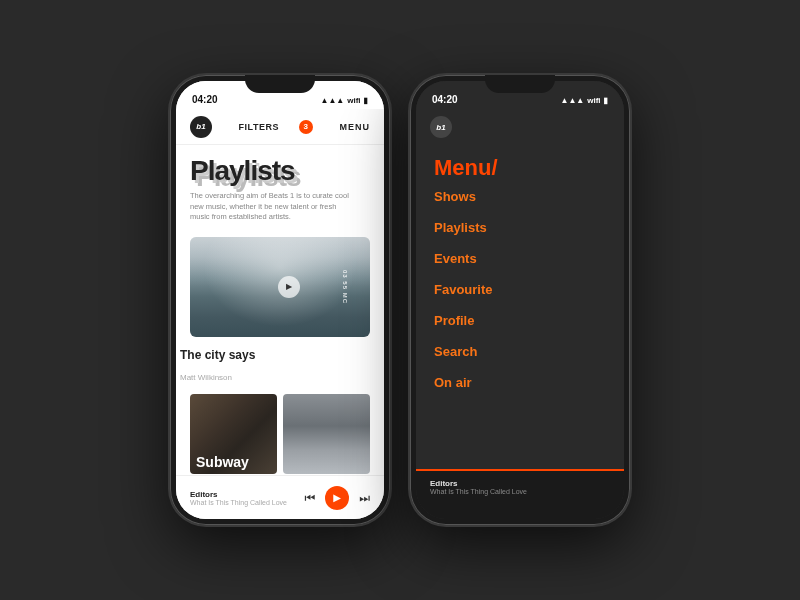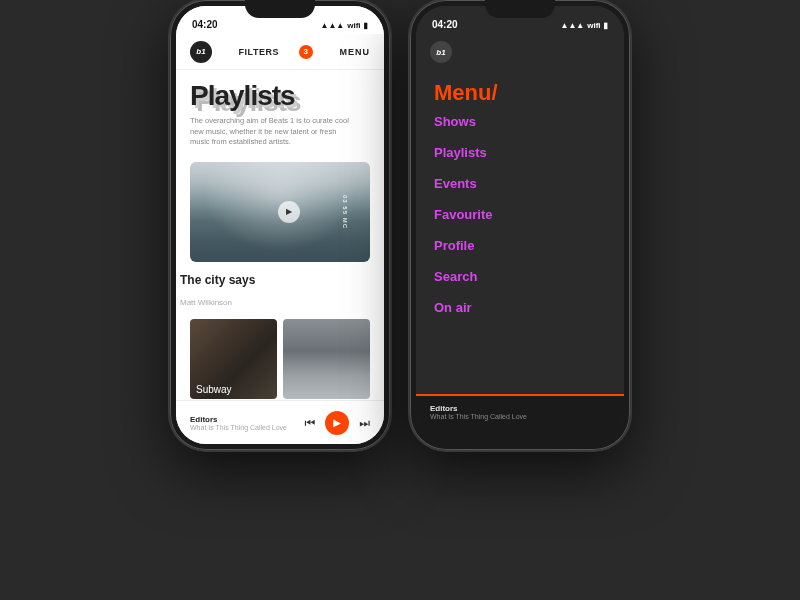--- a/index.html
+++ b/index.html
@@ -9,20 +9,21 @@
       background: #2a2a2a;
       display: flex;
       align-items: center;
       justify-content: center;
       font-family: -apple-system, BlinkMacSystemFont, 'Helvetica Neue', Arial, sans-serif;
       overflow: hidden;
     }
 
     .scene {
       display: flex;
+      align-items: center;
       justify-content: center;
       gap: 20px;
       width: 100%;
       height: 100%;
     }
 
     
     .phone {
       width: 220px;
       height: 450px;
@@ -255,22 +256,22 @@
     }
 
     .clouds-img {
       background: linear-gradient(180deg, #8a8f94 0%, #6a7075 40%, #9a9fa4 70%, #b5babf 100%);
     }
 
     .card-small-title {
       position: absolute;
       bottom: 4px;
       left: 6px;
-      font-size: 10px;
-      font-weight: 400;
+      font-size: 14px;
+      font-weight: 700;
       color: white;
     }
 
     .orange-bar {
       height: 3px;
       background: #ff4500;
       margin: 0 14px 2px;
       width: 60px;
     }
 
@@ -355,21 +356,21 @@
 
     .menu-heading {
       font-size: 22px;
       font-weight: 900;
       color: #ff4500;
     }
 
     .menu-item {
       font-size: 13px;
       font-weight: 600;
-      color: #d946ef;
+      color: #f97316;
       padding: 8px 0;
       border-bottom: none;
       cursor: pointer;
     }
 
     .now-playing-dark {
       background: #1a1a1a;
       border-top: 2px solid #ff4500;
       padding: 8px 14px;
       height: 50px;

